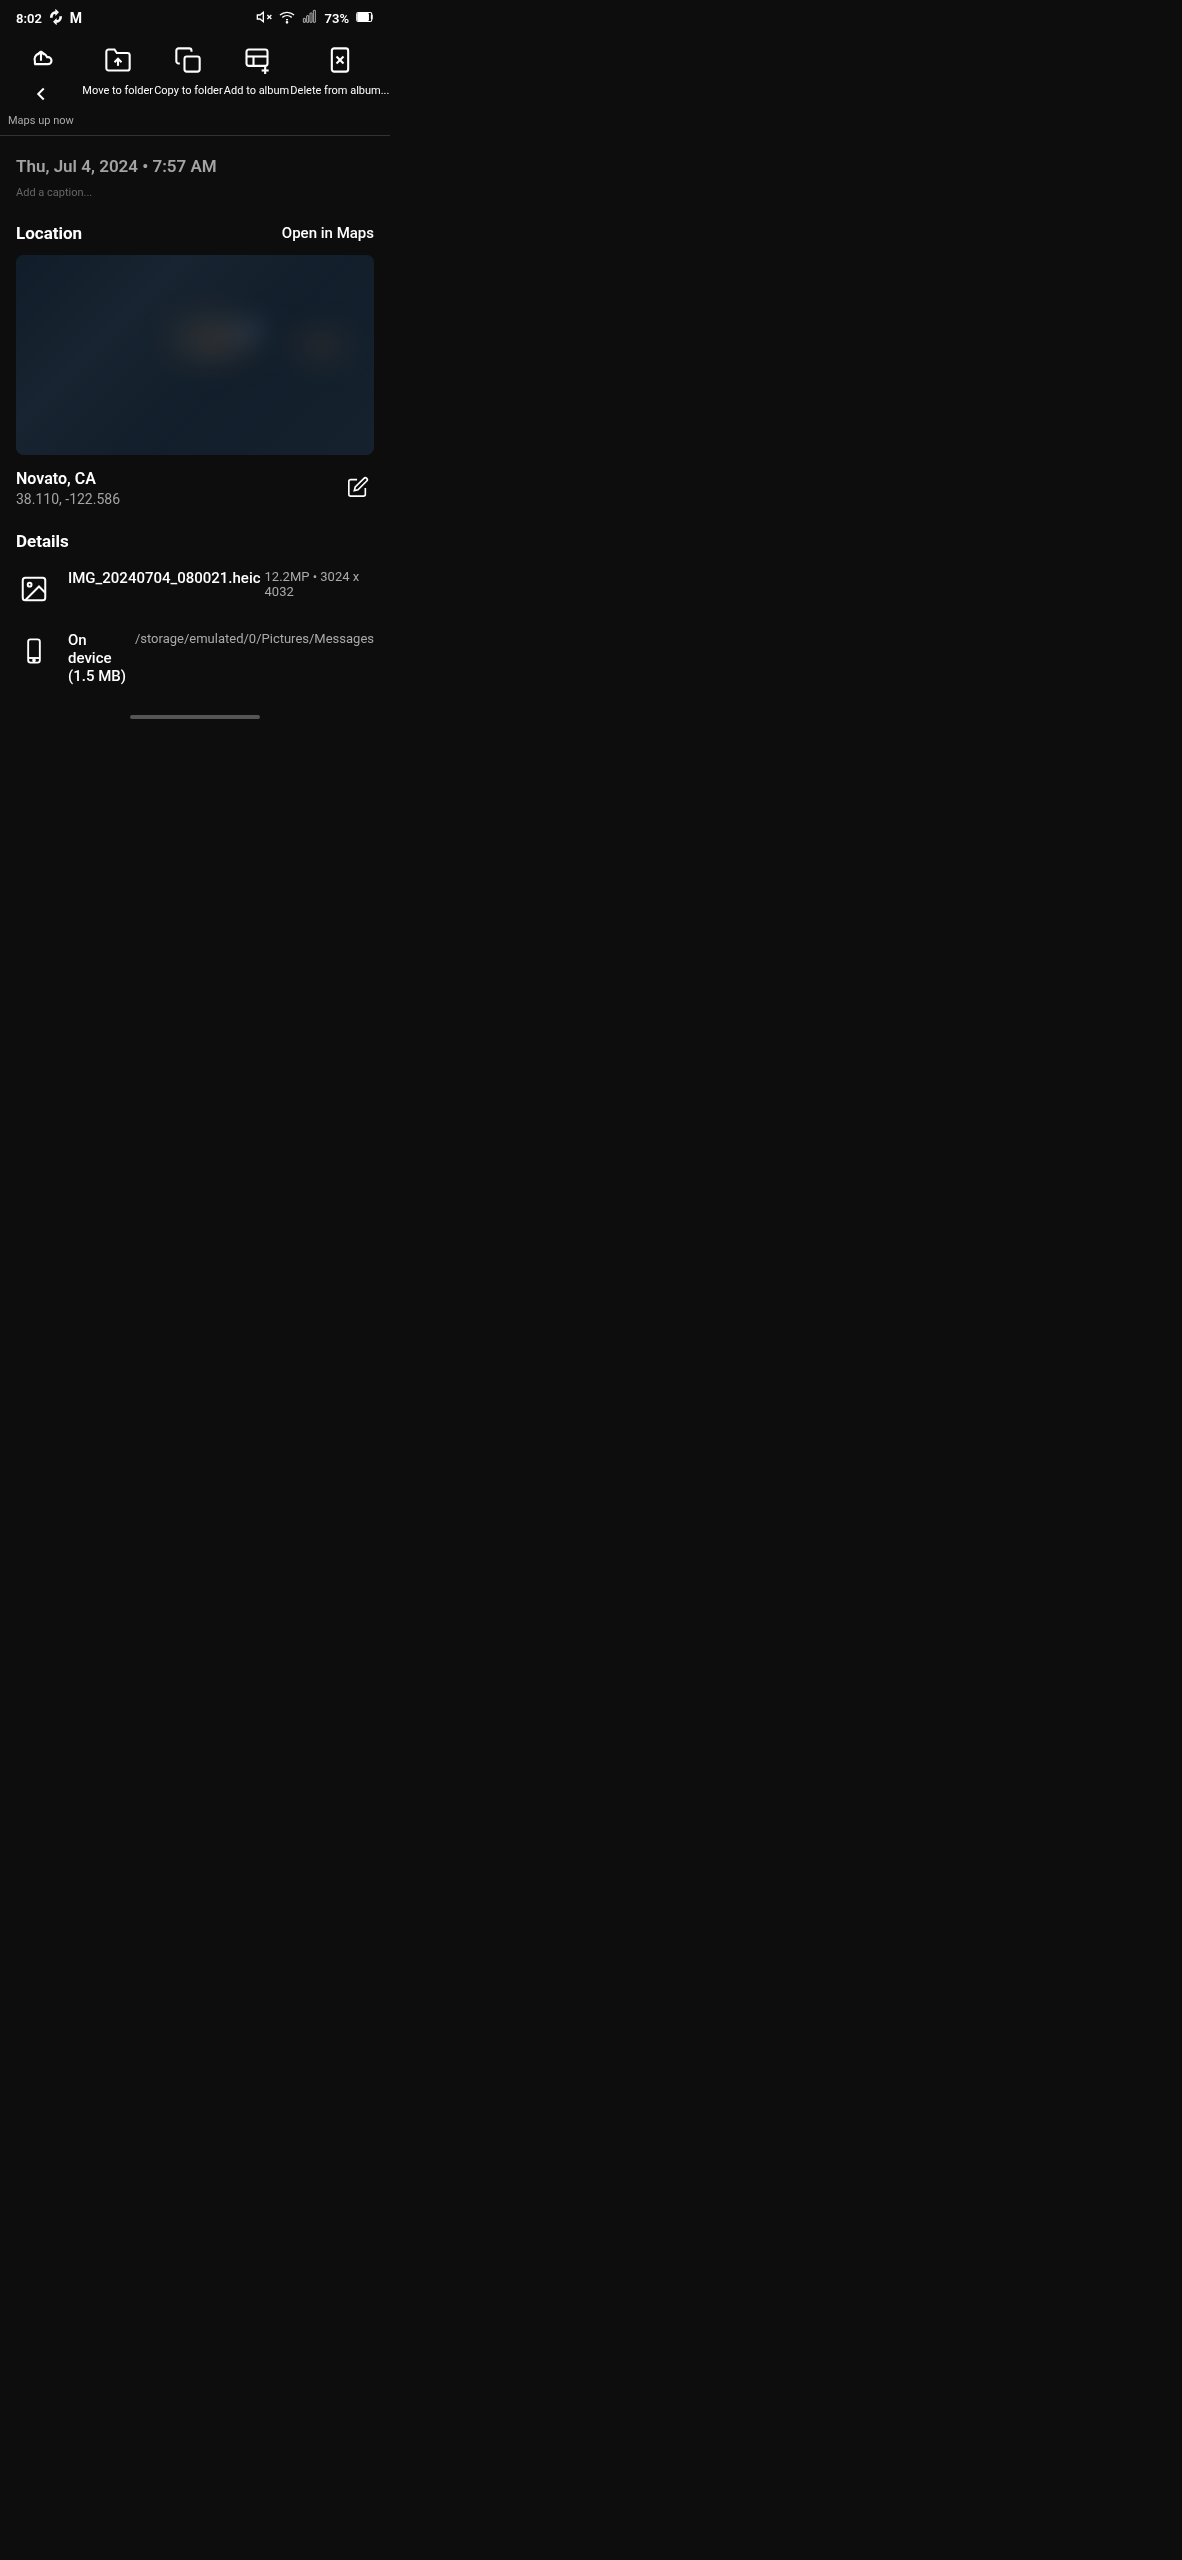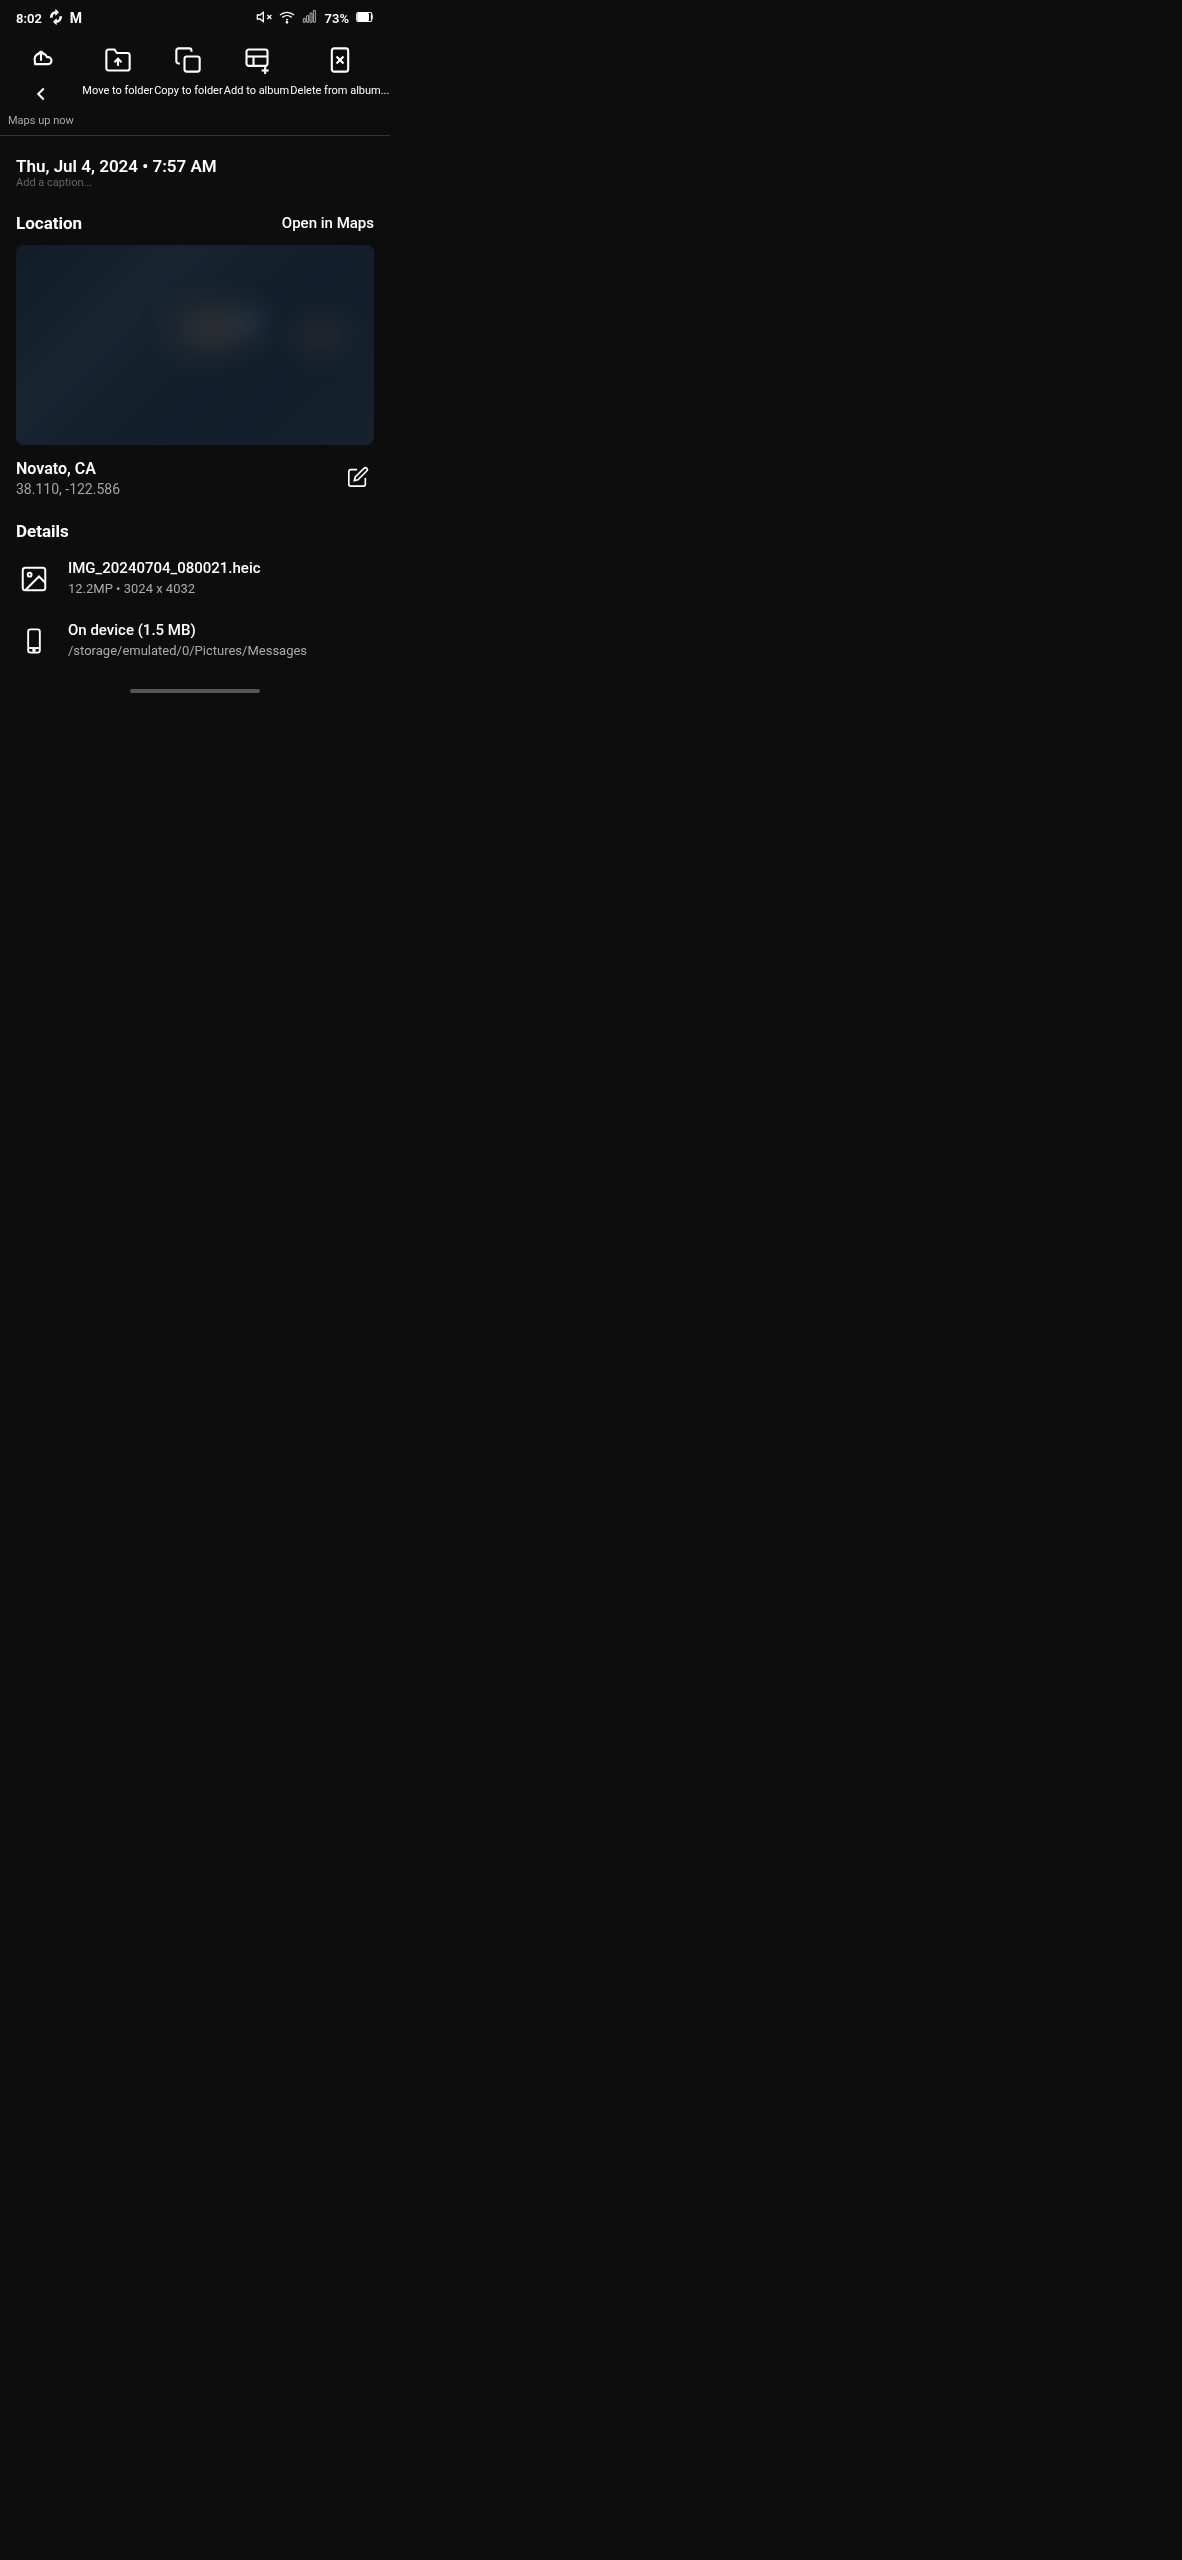--- a/index.html
+++ b/index.html
@@ -111,21 +111,22 @@
       line-height: 1.3;
     }
 
     .content {
       padding: 20px 16px 0 16px;
     }
 
     .photo-date {
       font-size: 17px;
       font-weight: 600;
-      color: #ffffff;
+      color: #a3a3a3;
+      margin-bottom: 10px;
     }
 
     .caption-input {
       font-size: 11px;
       color: #666;
       margin-bottom: 24px;
     }
 
     .section-header {
       display: flex;
@@ -229,21 +230,21 @@
       height: 36px;
       display: flex;
       align-items: center;
       justify-content: center;
       flex-shrink: 0;
       margin-top: 2px;
     }
 
     .detail-text {
       display: flex;
-      flex-direction: column;
+      flex-direction: row;
       gap: 4px;
     }
 
     .detail-main {
       font-size: 15px;
       font-weight: 500;
       color: #ffffff;
     }
 
     .detail-sub {

